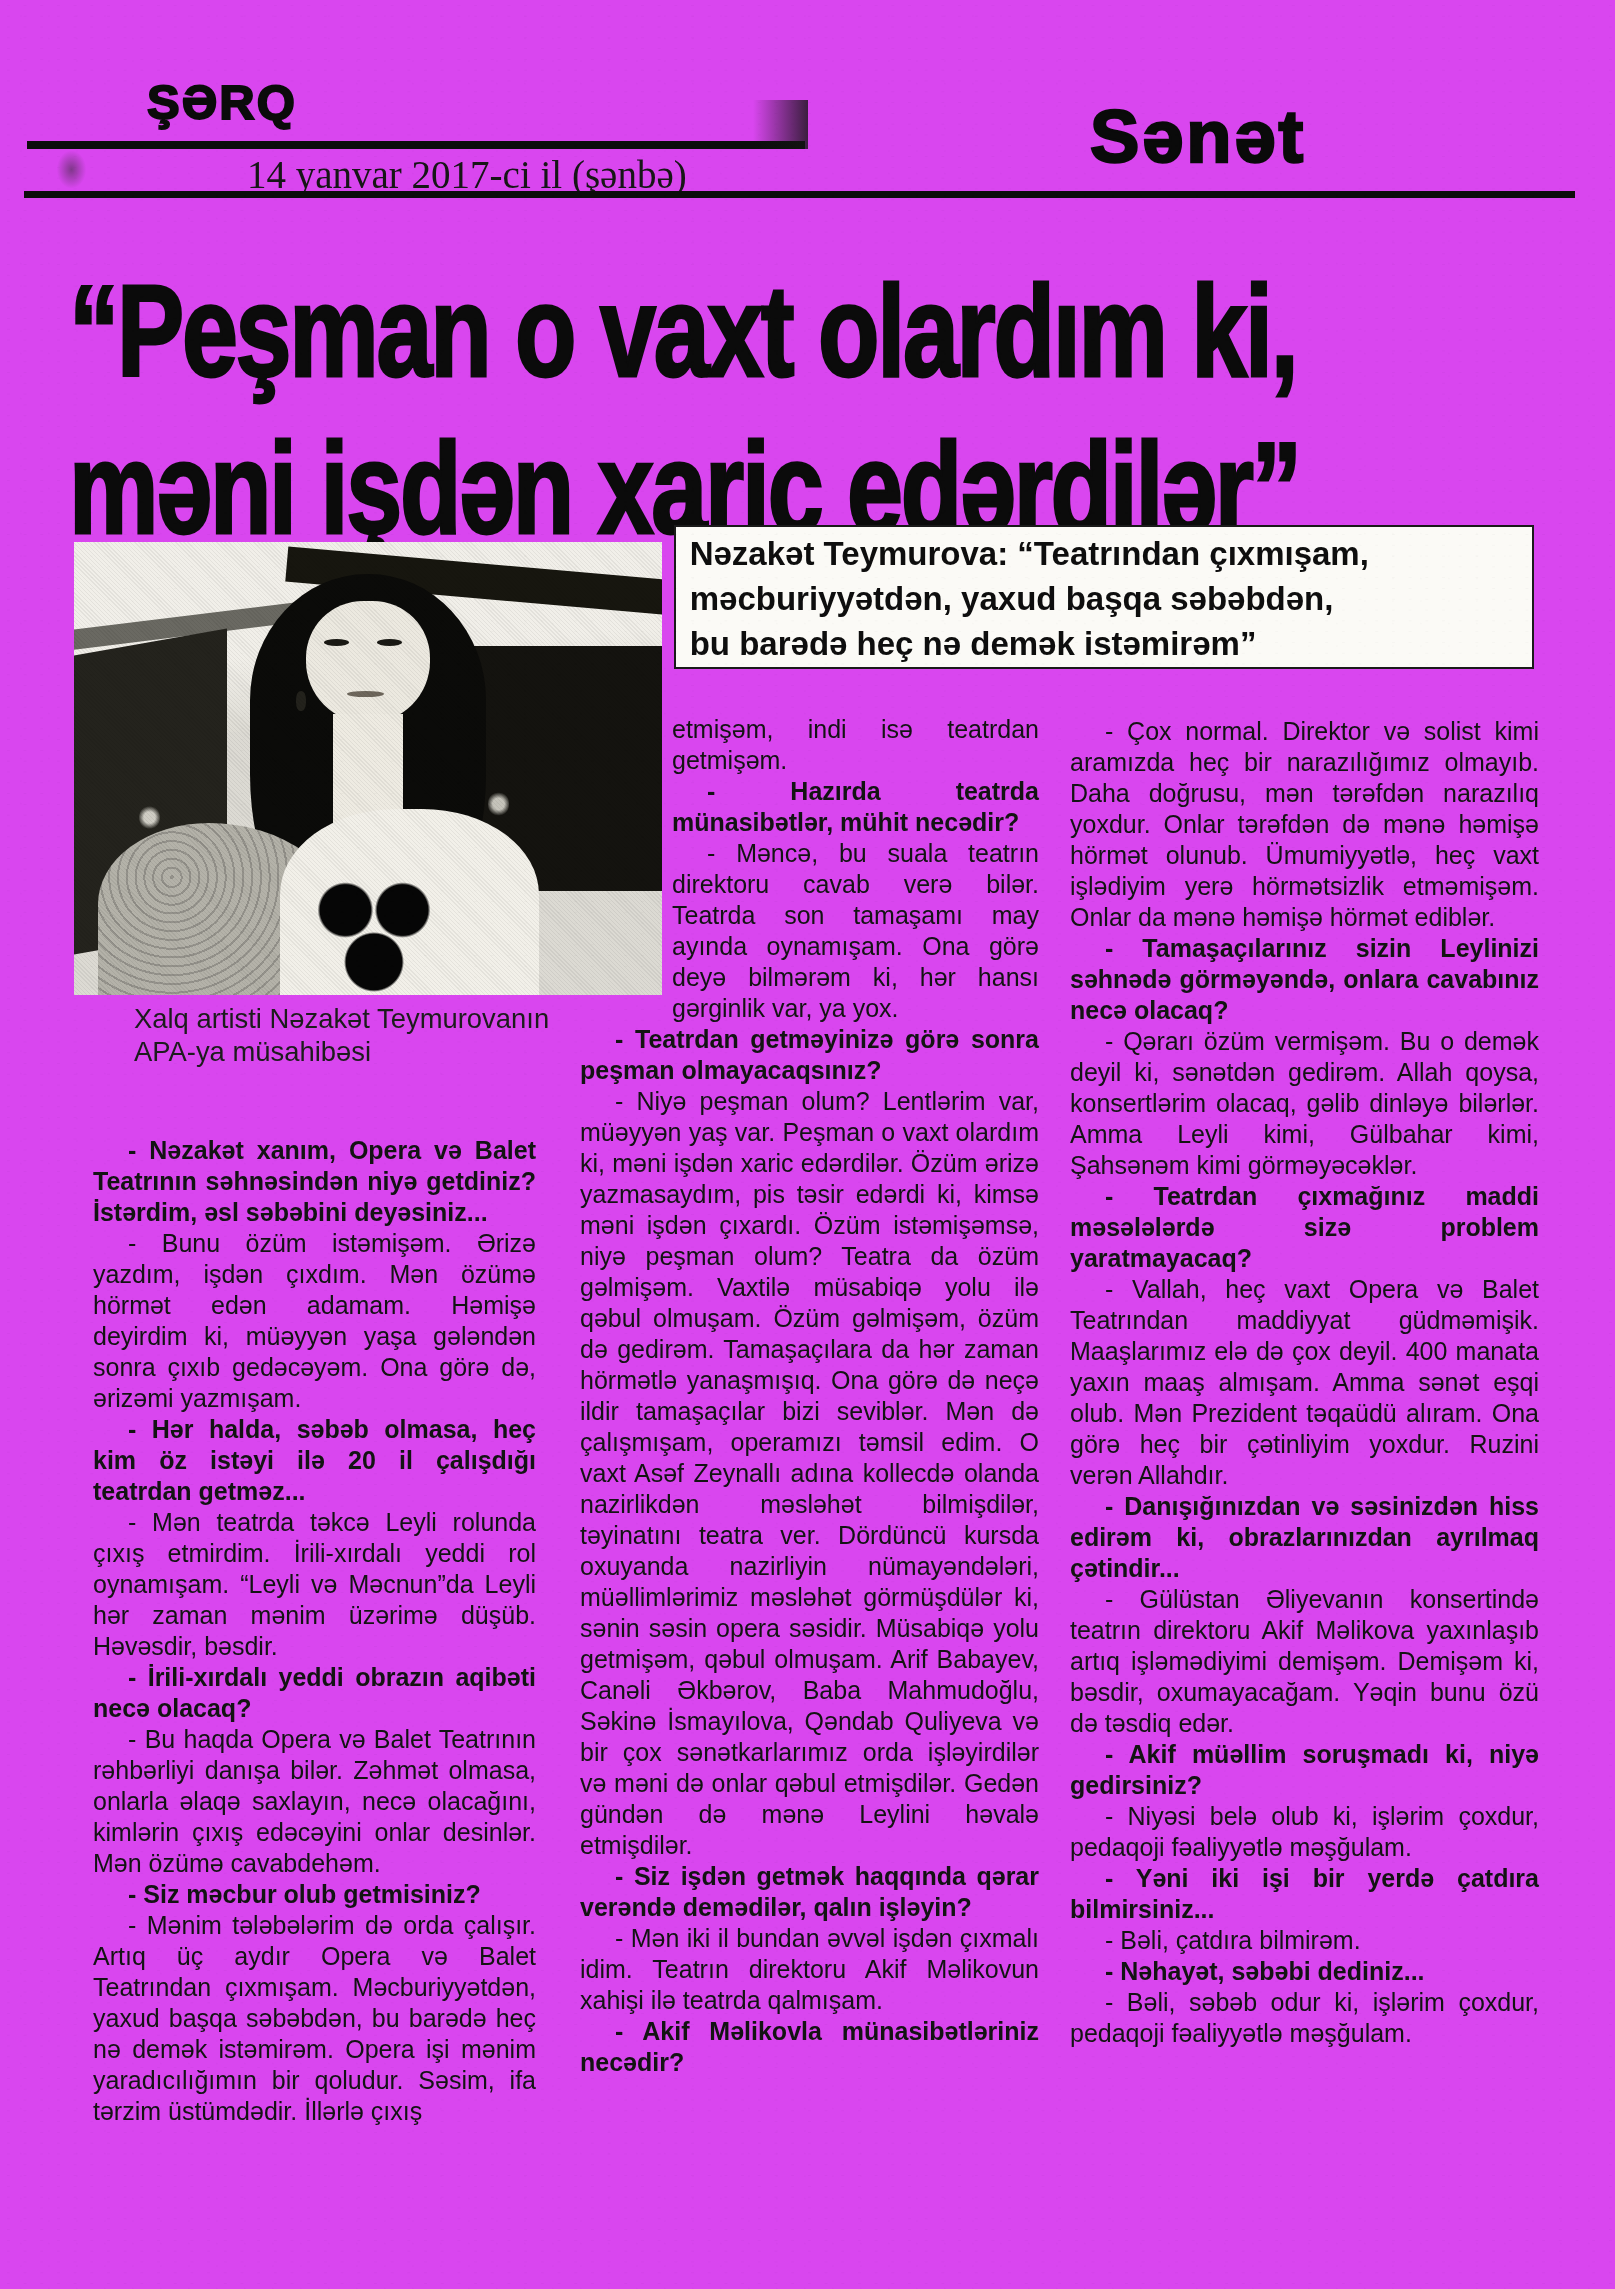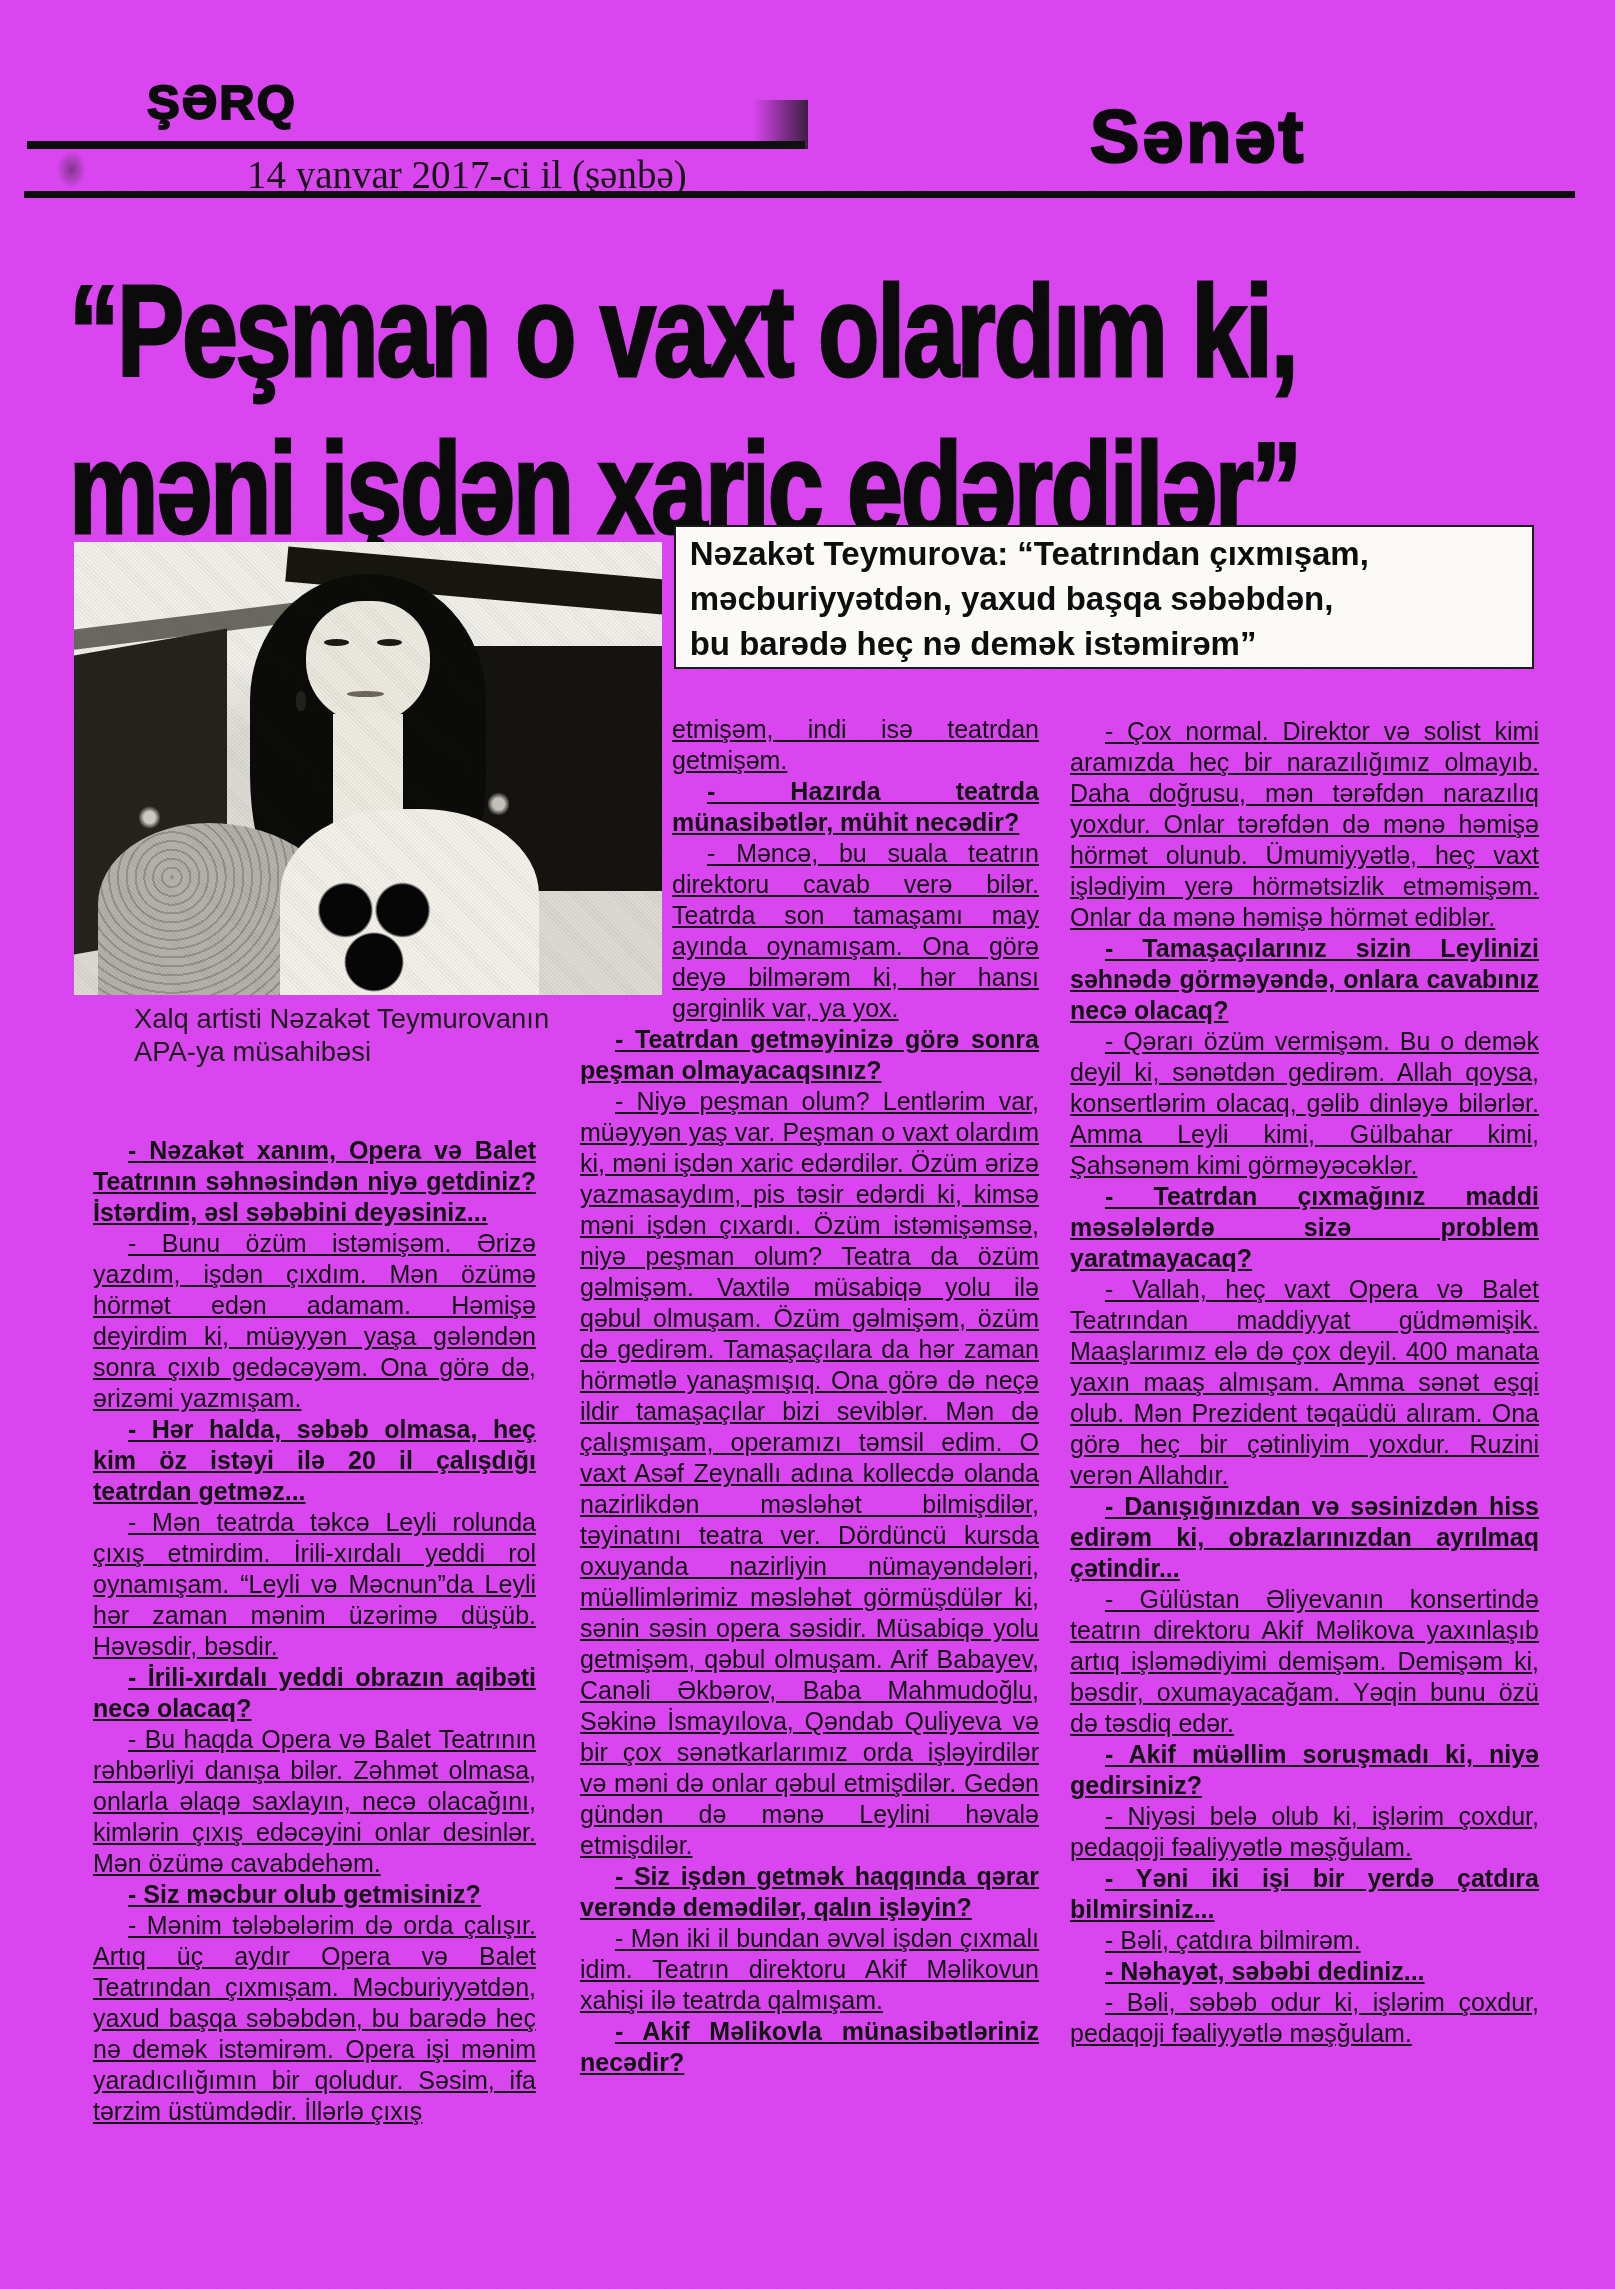--- a/index.html
+++ b/index.html
@@ -86,21 +86,21 @@
   
   .subheadline-box{
     left:674px; top:525px; width:860px; height:144px;
     border:2.9px solid #1a1a1a; background:#fbfaf6; box-sizing:border-box;
     padding:3.9px 13.7px 0 13.7px;
   }
   .subheadline-box .shl{ font-size:33px; font-weight:700; line-height:45px; color:#0e0e0e; white-space:nowrap; }
 
   
   .col{ text-align:justify; font-size:25px; line-height:31px; color:#131313; }
-  .col p{ margin:0; text-indent:35px;text-decoration:underline; }
+  .col p{ margin:0; text-indent:35px; }
   .col p.q{ font-weight:700; }
   .col p.noindent{ text-indent:0; }
   .col-1{ left:93px;  top:1090px; width:443px;margin-top:45px; }
   .col-2{ left:580px; top:714px;  width:459px; }
   .col-3{ left:1070px; top:716px; width:469px; }
   .photo-intrusion{ float:left; width:92px; height:284px; }
 </style>
 </head>
 <body>
 

